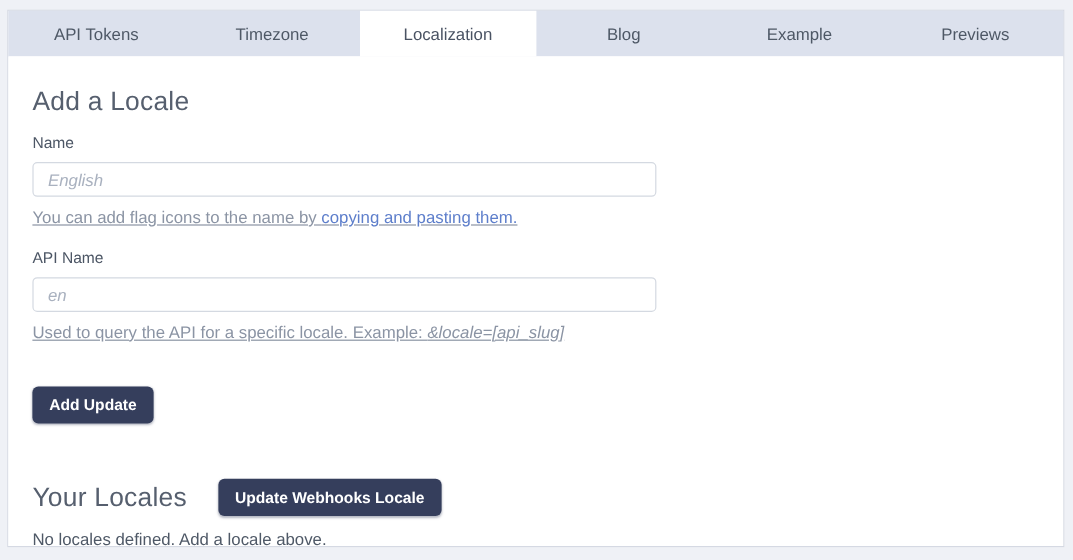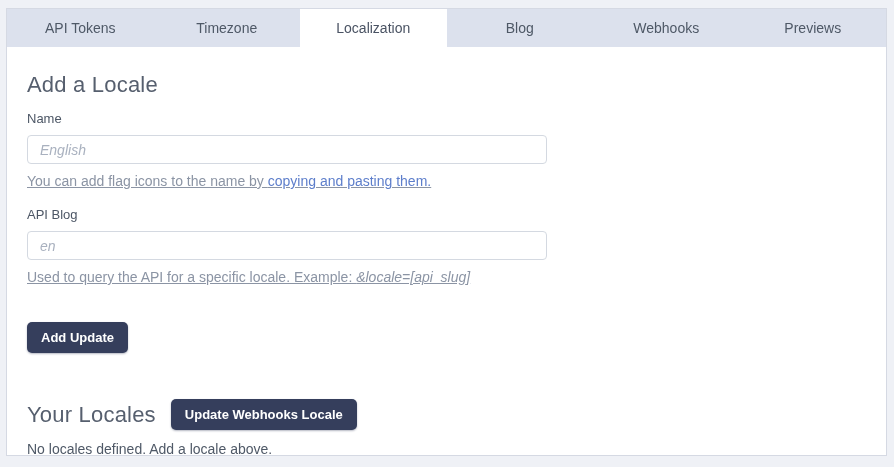--- a/index.html
+++ b/index.html
@@ -95,51 +95,51 @@
     border-radius: 5px;
     cursor: pointer;
     box-shadow: 0 1px 2px rgba(40,48,80,0.35);
     white-space: nowrap;
   }
   .submit-btn { margin-top: 19px; }
   .locales-header {
     margin-top: 46px;
     display: flex;
     align-items: center;
-    gap: 15px;
+    gap: 26px;
   }
   .empty-message {
     margin-top: 11px;
     font-size: 14px;
     color: #4f5967;
   }
 </style>
 </head>
 <body>
 
 <div class="card">
 
   <nav class="tabs">
     <div class="tab">API Tokens</div>
     <div class="tab">Timezone</div>
     <div class="tab active">Localization</div>
     <div class="tab">Blog</div>
-    <div class="tab">Webhooks</div>
+    <div class="tab">Example</div>
     <div class="tab">Previews</div>
   </nav>
 
   <main class="content">
 
     <h1 class="section-title form-title">Add a Locale</h1>
 
     <label class="field-label">Name</label>
     <input type="text" class="text-input" placeholder="English" style="">
     <p class="help"><span>You can add flag icons to the name by </span><a class="link">copying and pasting them.</a></p>
 
-    <label class="field-label">API Blog</label>
+    <label class="field-label">API Name</label>
     <input type="text" class="text-input" placeholder="en" style="">
     <p class="help"><span>Used to query the API for a specific locale. Example: </span><em>&amp;locale=[api_slug]</em></p>
 
     <button class="btn submit-btn">Add Update</button>
 
     <div class="locales-header">
       <h1 class="section-title">Your Locales</h1>
       <button class="btn">Update Webhooks Locale</button>
     </div>
 

